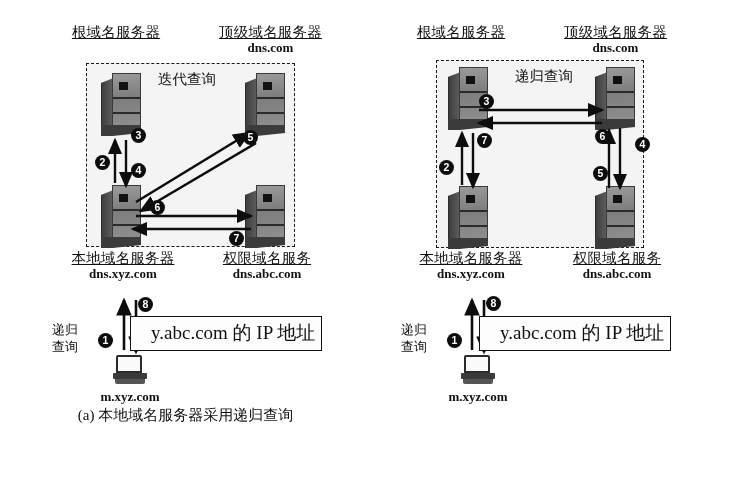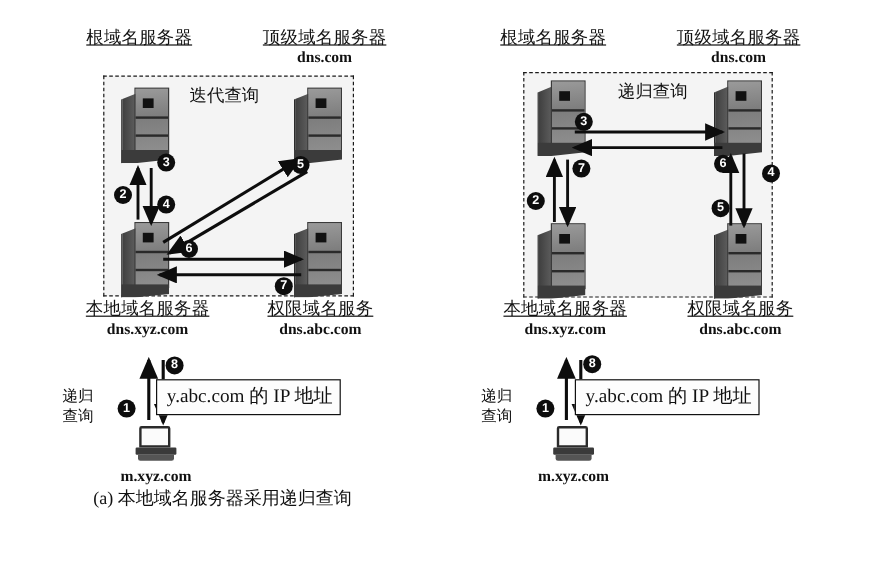--- a/index.html
+++ b/index.html
@@ -176,22 +176,22 @@
     font-weight: bold;
     line-height: 15px;
     text-align: center;
   }
 
   
   .ipbox {
     position: absolute;
     border: 1.5px solid #111;
     background: #fdfdfd;
-    font-size: 16px;
-    padding: 3px 6px 4px 8px;
+    font-size: 19px;
+    padding: 3px 6px 4px 20px;
     white-space: nowrap;
     color: #111;
     box-sizing: border-box;
   }
 
   .side-label {
     position: absolute;
     font-size: 13px;
     line-height: 1.15;
     text-align: center;

